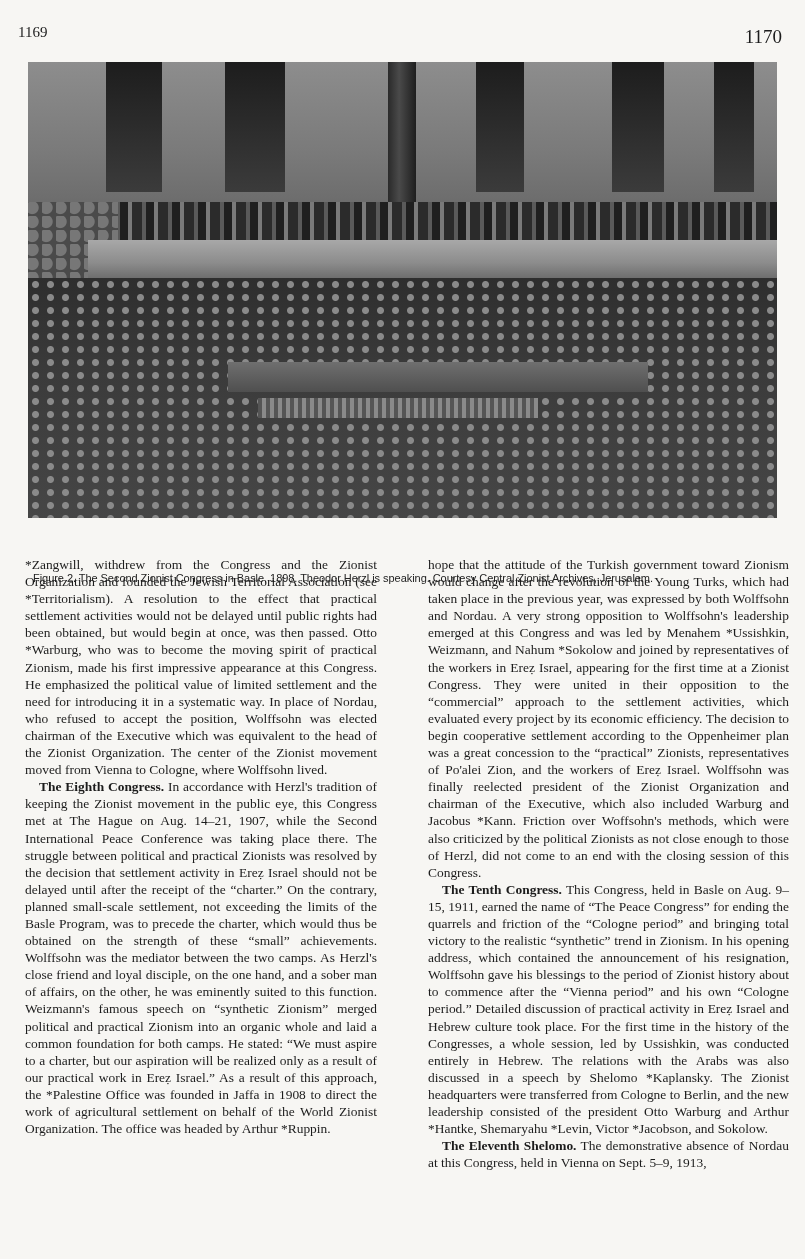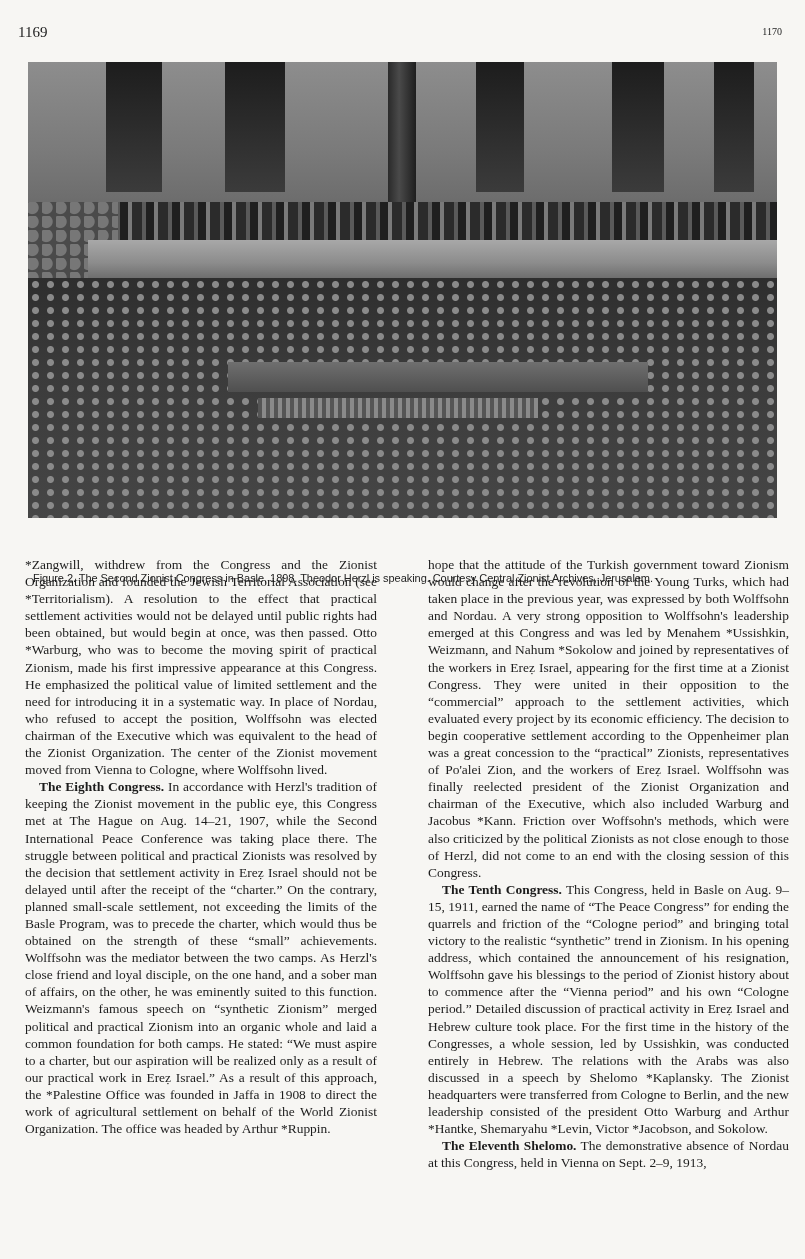--- a/index.html
+++ b/index.html
@@ -7,21 +7,21 @@
       width: 805px; height: 1259px; overflow: hidden;
       background: #f7f6f3;
       font-family: "Liberation Serif", "DejaVu Serif", serif;
       color: #1c1c1c;
       position: relative;
     }
     .page-header {
       position: absolute; top: 22px; left: 0; width: 805px; height: 24px;
     }
     .pn-left { position: absolute; left: 18px; top: 2px; font-size: 15px; }
-    .pn-right { position: absolute; right: 23px; top: 4px; font-size: 10px; }
+    .pn-right { position: absolute; right: 23px; top: 4px; font-size: 19px; }
     .running-title {
       position: absolute; left: 0; right: 0; text-align: center; top: 2px;
       font-size: 15.5px; letter-spacing: 0.4px; margin-top: 36px;
     }
     .figure {
       position: absolute; left: 28px; top: 62px; width: 749px; height: 456px;
       background: #3a3a3a; overflow: hidden;
     }
     .photo-layer { position: absolute; }
     .wall { left: 0; top: 0; width: 749px; height: 150px;
@@ -90,14 +90,14 @@
 <div class="figure-caption">Figure 2. The Second Zionist Congress in Basle, 1898. Theodor Herzl is speaking. Courtesy Central Zionist Archives, Jerusalem.</div>
 
 <div class="col col-left">
   <p class="first">*Zangwill, withdrew from the Congress and the Zionist Organization and founded the Jewish Territorial Association (see *Territorialism). A resolution to the effect that practical settlement activities would not be delayed until public rights had been obtained, but would begin at once, was then passed. Otto *Warburg, who was to become the moving spirit of practical Zionism, made his first impressive appearance at this Congress. He emphasized the political value of limited settlement and the need for introducing it in a systematic way. In place of Nordau, who refused to accept the position, Wolffsohn was elected chairman of the Executive which was equivalent to the head of the Zionist Organization. The center of the Zionist movement moved from Vienna to Cologne, where Wolffsohn lived.</p>
   <p class="indent"><span class="heading">The Eighth Congress.</span><span> In accordance with Herzl's tradition of keeping the Zionist movement in the public eye, this Congress met at The Hague on Aug. 14–21, 1907, while the Second International Peace Conference was taking place there. The struggle between political and practical Zionists was resolved by the decision that settlement activity in Ereẓ Israel should not be delayed until after the receipt of the “charter.” On the contrary, planned small-scale settlement, not exceeding the limits of the Basle Program, was to precede the charter, which would thus be obtained on the strength of these “small” achievements. Wolffsohn was the mediator between the two camps. As Herzl's close friend and loyal disciple, on the one hand, and a sober man of affairs, on the other, he was eminently suited to this function. Weizmann's famous speech on “synthetic Zionism” merged political and practical Zionism into an organic whole and laid a common foundation for both camps. He stated: “We must aspire to a charter, but our aspiration will be realized only as a result of our practical work in Ereẓ Israel.” As a result of this approach, the *Palestine Office was founded in Jaffa in 1908 to direct the work of agricultural settlement on behalf of the World Zionist Organization. The office was headed by Arthur *Ruppin.</span></p>
 </div>
 
 <div class="col col-right">
   <p class="first">hope that the attitude of the Turkish government toward Zionism would change after the revolution of the Young Turks, which had taken place in the previous year, was expressed by both Wolffsohn and Nordau. A very strong opposition to Wolffsohn's leadership emerged at this Congress and was led by Menahem *Ussishkin, Weizmann, and Nahum *Sokolow and joined by representatives of the workers in Ereẓ Israel, appearing for the first time at a Zionist Congress. They were united in their opposition to the “commercial” approach to the settlement activities, which evaluated every project by its economic efficiency. The decision to begin cooperative settlement according to the Oppenheimer plan was a great concession to the “practical” Zionists, representatives of Po'alei Zion, and the workers of Ereẓ Israel. Wolffsohn was finally reelected president of the Zionist Organization and chairman of the Executive, which also included Warburg and Jacobus *Kann. Friction over Woffsohn's methods, which were also criticized by the political Zionists as not close enough to those of Herzl, did not come to an end with the closing session of this Congress.</p>
   <p class="indent"><span class="heading">The Tenth Congress.</span><span> This Congress, held in Basle on Aug. 9–15, 1911, earned the name of “The Peace Congress” for ending the quarrels and friction of the “Cologne period” and bringing total victory to the realistic “synthetic” trend in Zionism. In his opening address, which contained the announcement of his resignation, Wolffsohn gave his blessings to the period of Zionist history about to commence after the “Vienna period” and his own “Cologne period.” Detailed discussion of practical activity in Ereẓ Israel and Hebrew culture took place. For the first time in the history of the Congresses, a whole session, led by Ussishkin, was conducted entirely in Hebrew. The relations with the Arabs was also discussed in a speech by Shelomo *Kaplansky. The Zionist headquarters were transferred from Cologne to Berlin, and the new leadership consisted of the president Otto Warburg and Arthur *Hantke, Shemaryahu *Levin, Victor *Jacobson, and Sokolow.</span></p>
-  <p class="indent"><span class="heading">The Eleventh Shelomo.</span><span> The demonstrative absence of Nordau at this Congress, held in Vienna on Sept. 2–9, 1913,</span></p>
+  <p class="indent"><span class="heading">The Eleventh Shelomo.</span><span> The demonstrative absence of Nordau at this Congress, held in Vienna on Sept. 5–9, 1913,</span></p>
 </div>
 
 </body></html>

